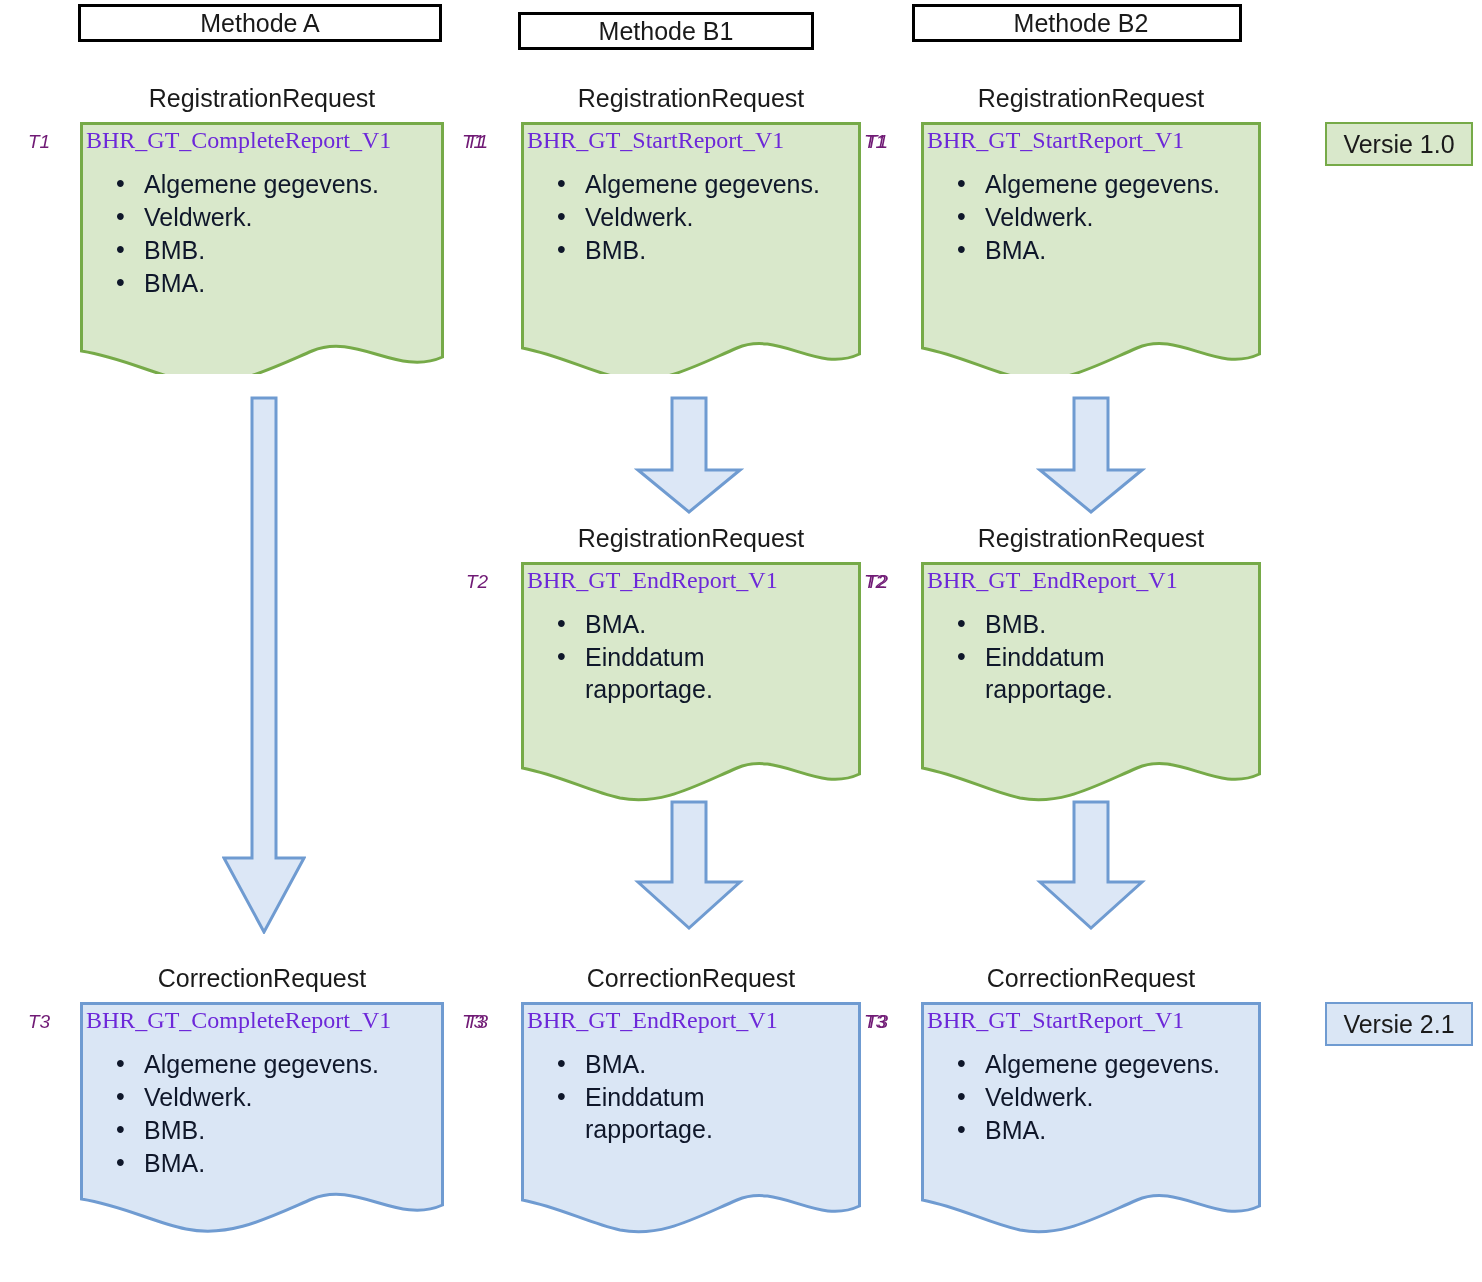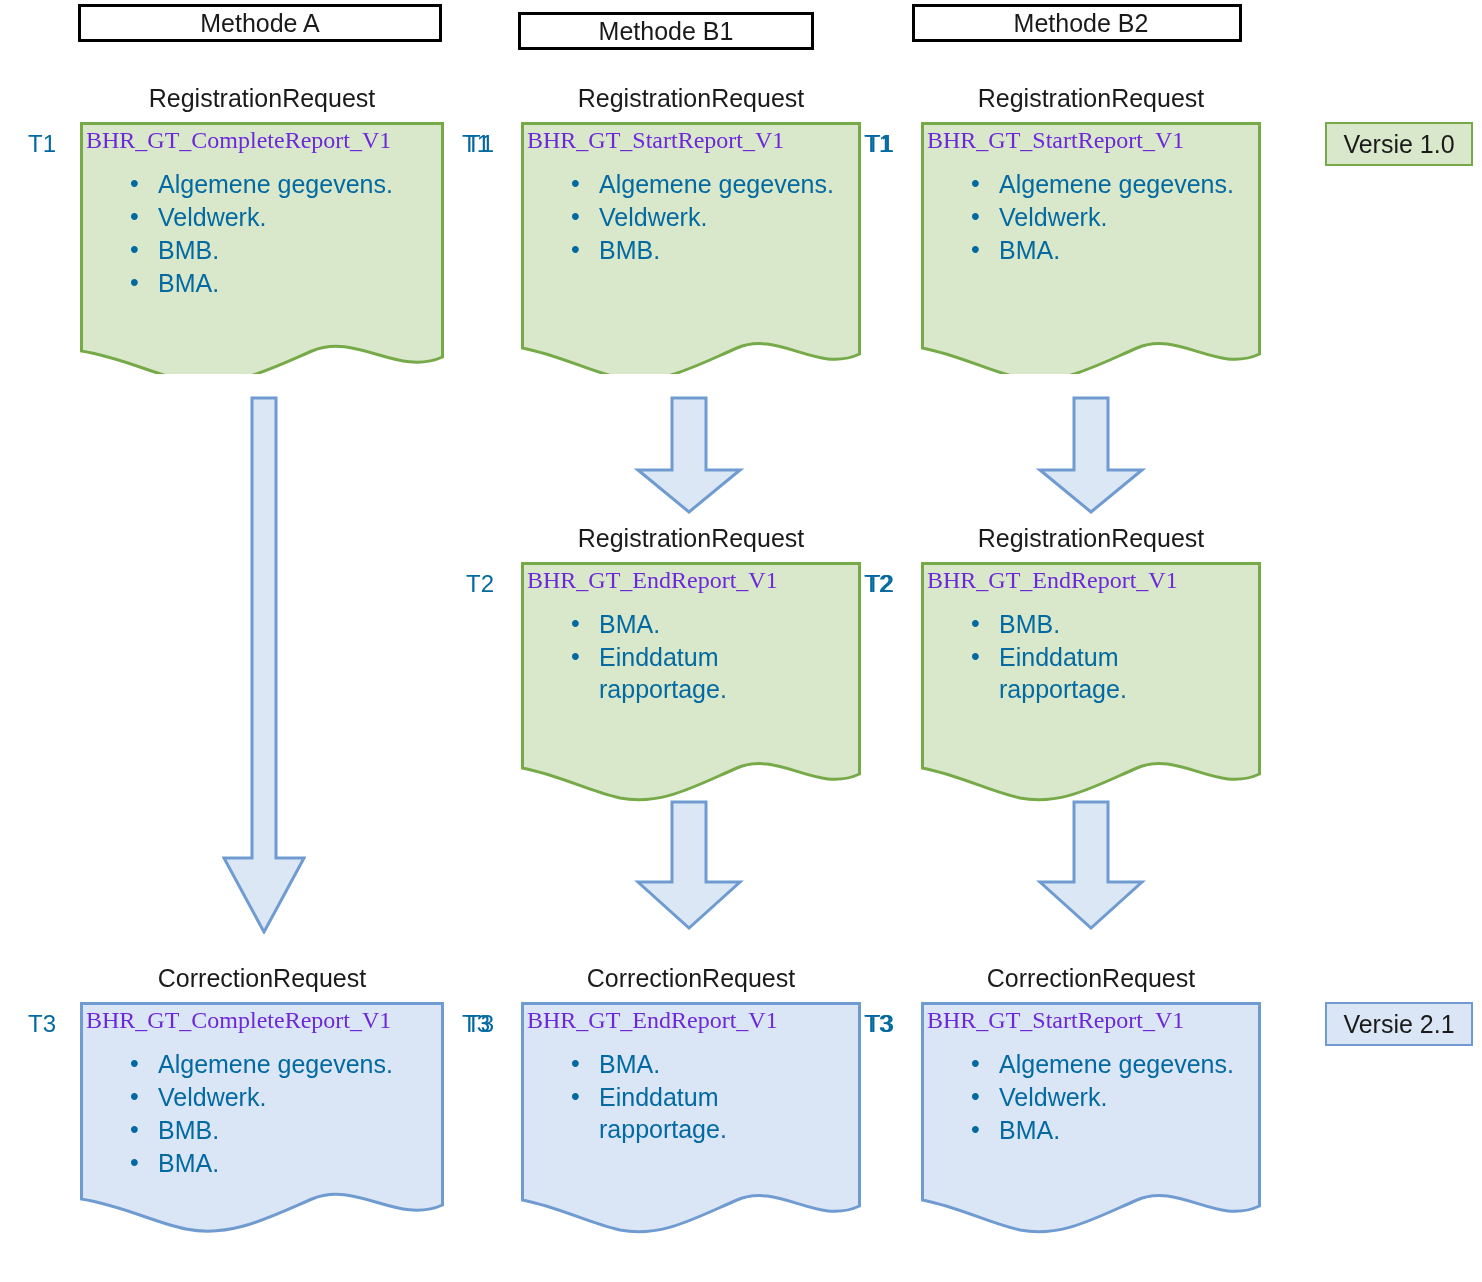--- a/index.html
+++ b/index.html
@@ -60,22 +60,22 @@
   }
   .doc-list {
     margin: 14px 0 0 0;
     padding: 0 0 0 56px;
     list-style: none;
   }
   .doc-list li {
     position: relative;
     font-size: 25px;
     line-height: 1.28;
-    color: #0369a1;
-    margin: 0 0 1px 16px;
+    color: #0f172a;
+    margin: 0 0 1px 2px;
   }
   .doc-list li::before {
     content: "\2022";
     position: absolute;
     left: -28px;
     top: -1px;
     font-size: 25px;
     line-height: 1.28;
   }
 
@@ -85,24 +85,25 @@
     font-size: 25px;
     line-height: 1;
     color: #1a1a1a;
     text-align: center;
     white-space: nowrap;
   }
 
   
   .t-label {
     position: absolute;
-    font-size: 24px;
+    font-size: 19px;
     line-height: 1;
-    color: #0369a1;
+    color: #701a75;
     white-space: nowrap;
+    font-style: italic;
   }
 
   
   .arrow {
     position: absolute;
   }
   .arrow svg { display: block; }
 
   
   .legend-chip {

